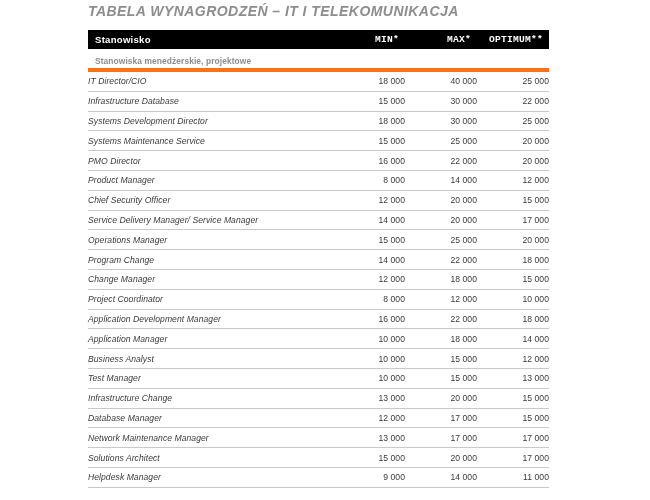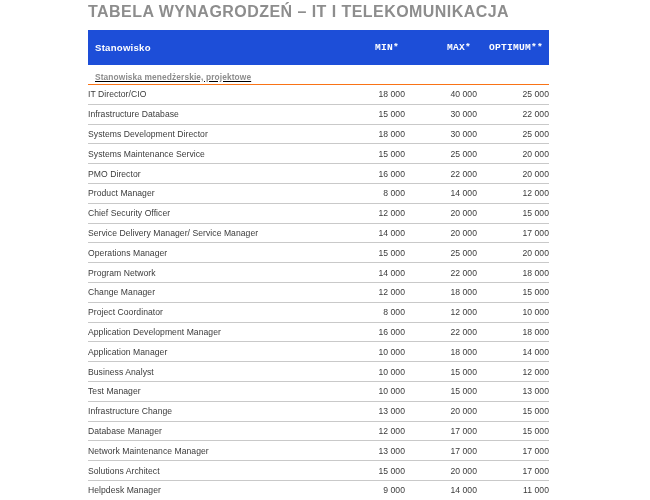--- a/index.html
+++ b/index.html
@@ -16,84 +16,85 @@
   .page {
     position: relative;
     width: 650px;
     height: 500px;
     background: #ffffff;
   }
   .page-title {
     position: absolute;
     left: 88px;
     top: 3px;
-    font-size: 16px;
+    font-size: 14px;
     font-weight: bold;
     color: #8d8d8d;
     letter-spacing: 0.45px;
     white-space: nowrap;
+    font-style: italic;
   }
   .salary-table {
     position: absolute;
     left: 88px;
     top: 30px;
     width: 461px;
     border-collapse: collapse;
     table-layout: fixed;
   }
   .salary-table col.c-pos   { width: 245px; }
   .salary-table col.c-min   { width: 72px; }
   .salary-table col.c-max   { width: 72px; }
   .salary-table col.c-opt   { width: 72px; }
 
   thead th {
-    background: #1d4ed8;
+    background: #000000;
     color: #ffffff;
     font-size: 9.6px;
     font-weight: bold;
     height: 19px;
-    padding: 8px;
+    padding: 0;
     vertical-align: middle;
     letter-spacing: 0.25px;
   }
   th.h-position {
     text-align: left;
     padding-left: 7px;
   }
   th.h-num {
     text-align: right;
     padding-right: 6px;
     font-family: Liberation Mono, monospace;
   }
   tr.subheader-row td {
-    border-bottom: 1px solid #f97316;
+    border-bottom: 4px solid #f97316;
     height: 19px;
     padding: 0;
     vertical-align: middle;
-    text-decoration: underline;
   }
   .subheader-label {
     font-size: 8.4px;
     font-weight: bold;
     color: #8d8d8d;
     padding-left: 7px;
     letter-spacing: 0.1px;
   }
   tbody tr.data-row td {
     border-bottom: 1px solid #c9c9c9;
     height: 18.8px;
     padding: 0;
     vertical-align: middle;
     font-size: 8.6px;
     color: #3b3b3b;
   }
   td.cell-position {
     text-align: left;
     padding-left: 7px;
     letter-spacing: 0.05px;
+    font-style: italic;
   }
   td.cell-num {
     text-align: right;
     padding-right: 6px;
     letter-spacing: 0.05px;
   }
 </style>
 </head>
 <body>
 
@@ -170,21 +171,21 @@
           <td class="cell-num">20 000</td>
           <td class="cell-num">17 000</td>
         </tr>
         <tr class="data-row">
           <td class="cell-position">Operations Manager</td>
           <td class="cell-num">15 000</td>
           <td class="cell-num">25 000</td>
           <td class="cell-num">20 000</td>
         </tr>
         <tr class="data-row">
-          <td class="cell-position">Program Network</td>
+          <td class="cell-position">Program Change</td>
           <td class="cell-num">14 000</td>
           <td class="cell-num">22 000</td>
           <td class="cell-num">18 000</td>
         </tr>
         <tr class="data-row">
           <td class="cell-position">Change Manager</td>
           <td class="cell-num">12 000</td>
           <td class="cell-num">18 000</td>
           <td class="cell-num">15 000</td>
         </tr>

